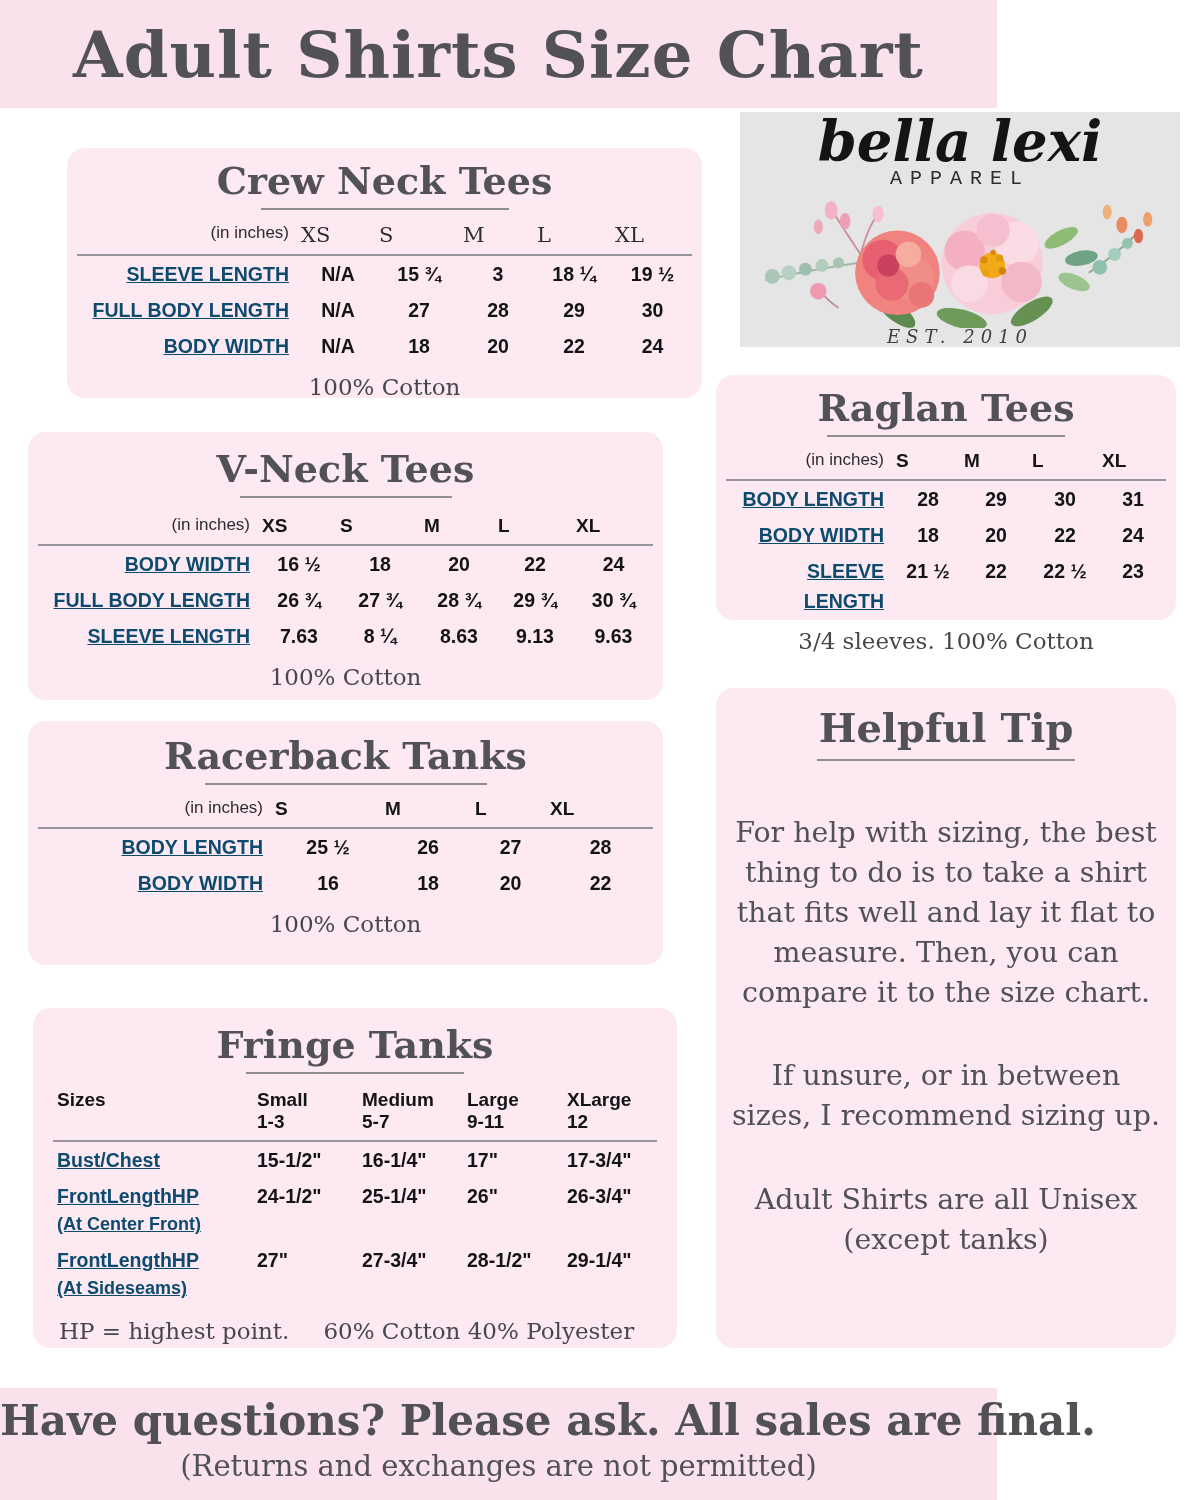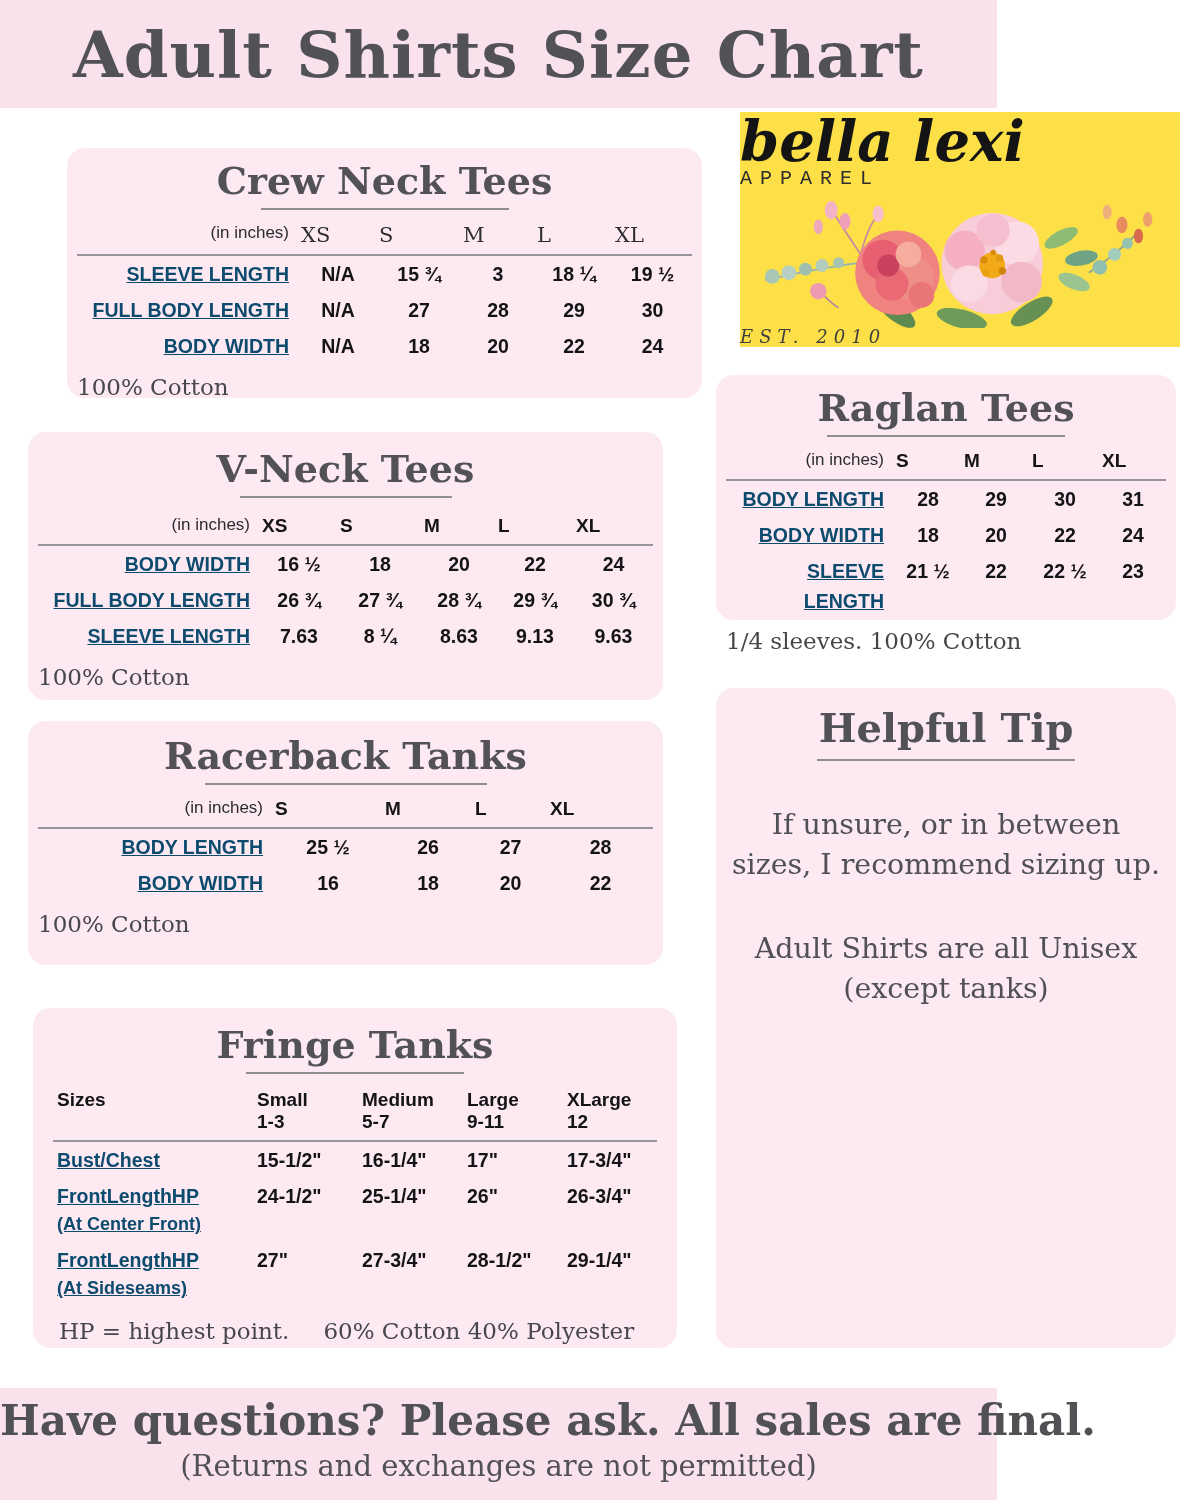--- a/index.html
+++ b/index.html
@@ -21,27 +21,27 @@
   .size-table thead th.unit-cell{font-weight:normal;font-size:17px;text-align:right;
         padding-right:10px;color:#2c2c2e;}
   .serif-head thead th:not(.unit-cell){font-family:"DejaVu Serif",serif;font-weight:normal;
         font-size:21px;color:#2e2e30;}
   .size-table td.row-label{font-weight:bold;font-size:19.5px;text-align:right;padding-right:10px;
         color:#0c4a6e;line-height:1.55;text-decoration:underline;}
   .size-table td.val{font-weight:bold;font-size:19.5px;text-align:center;color:#141416;line-height:1.55;}
   .size-table .row-sub{font-weight:bold;font-size:18px;}
   .left .size-table td.row-label,.left .size-table td.val,
   .left .size-table thead th{text-align:left;padding-left:4px;padding-right:0;}
-  .footnote{font-family:"DejaVu Serif",serif;font-size:23px;color:#47474b;text-align:left;
+  .footnote{font-family:"DejaVu Serif",serif;font-size:23px;color:#47474b;text-align:center;
         margin-top:10px;}
   .fringe-foot{display:flex;align-items:baseline;margin-top:12px;padding-left:6px;}
   .fringe-foot .fn-right{margin-left:34px;}
   .fringe-foot span{font-family:"DejaVu Serif",serif;font-size:23px;color:#47474b;}
   
-  .logo{position:absolute;left:740px;top:112px;width:440px;text-align:left;background:#fde047;}
+  .logo{position:absolute;left:740px;top:112px;width:440px;text-align:center;background:#e5e5e5;}
   .logo-script{font-family:"DejaVu Serif",serif;font-style:italic;font-weight:bold;font-size:56px;
         color:#141414;line-height:1.05;}
   .logo-sub{font-family:Liberation Mono, monospace;font-size:20px;letter-spacing:8px;color:#2e2e2e;
         margin-top:-4px;}
   .logo-est{font-family:"DejaVu Serif",serif;font-size:18px;letter-spacing:6px;color:#3f3f3f;
         margin-top:-6px;font-style:italic;}
   
   .tip-title{font-family:"DejaVu Serif",serif;font-weight:bold;font-size:40px;color:#515156;
         text-align:center;margin:16px 0 0 0;}
   .tip-para{font-family:"DejaVu Serif",serif;font-size:28.5px;line-height:1.4;color:#505055;
@@ -444,26 +444,27 @@
             <td class="row-label">
               <div>SLEEVE LENGTH</div>
             </td>
             <td class="val">21 ½</td>
             <td class="val">22</td>
             <td class="val">22 ½</td>
             <td class="val">23</td>
           </tr>
         </tbody>
       </table>
-    <div class="footnote" style="margin-top:8px;">1/4 sleeves. 100% Cotton</div>
+    <div class="footnote" style="margin-top:8px;">3/4 sleeves. 100% Cotton</div>
   </section>
 
   <section class="card" style="left:716px;top:688px;width:460px;height:660px;">
     <h2 class="tip-title">Helpful Tip</h2>
     <div class="title-rule" style="width:258px;margin-top:8px;"></div>
+    <p class="tip-para first">For help with sizing, the best thing to do is to take a shirt that fits well and lay it flat to measure.  Then, you can compare it to the size chart.</p>
     <p class="tip-para">If unsure, or in between sizes, I recommend sizing up.</p>
     <p class="tip-para">Adult Shirts are all Unisex (except tanks)</p>
   </section>
 
   <footer class="band bottom-band">
     <div class="footer-line1">Have questions? Please ask. All sales are final.</div>
     <div class="footer-line2">(Returns and exchanges are not permitted)</div>
   </footer>
 
 </div>

